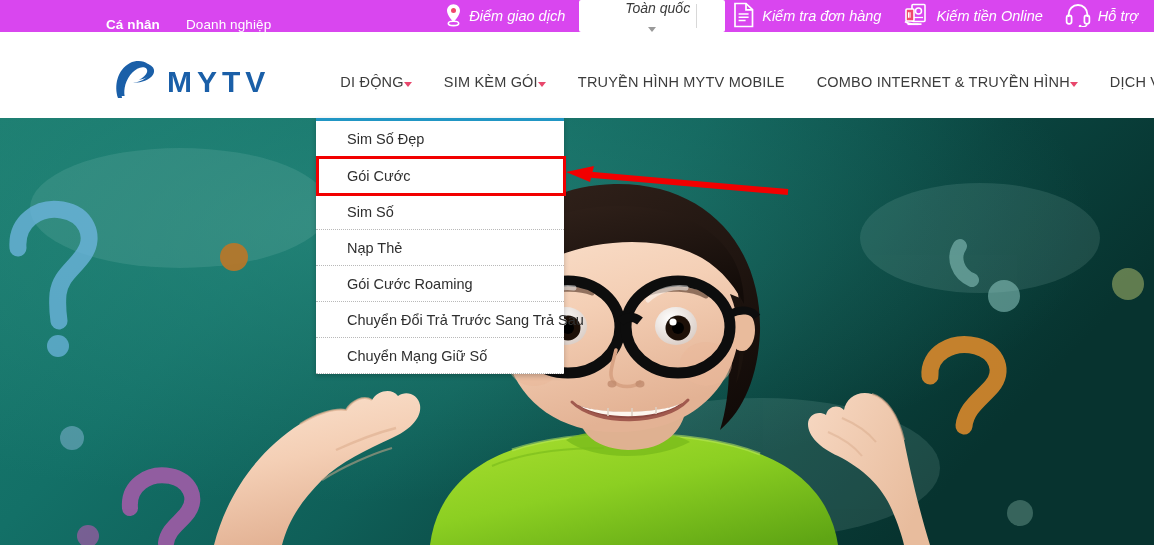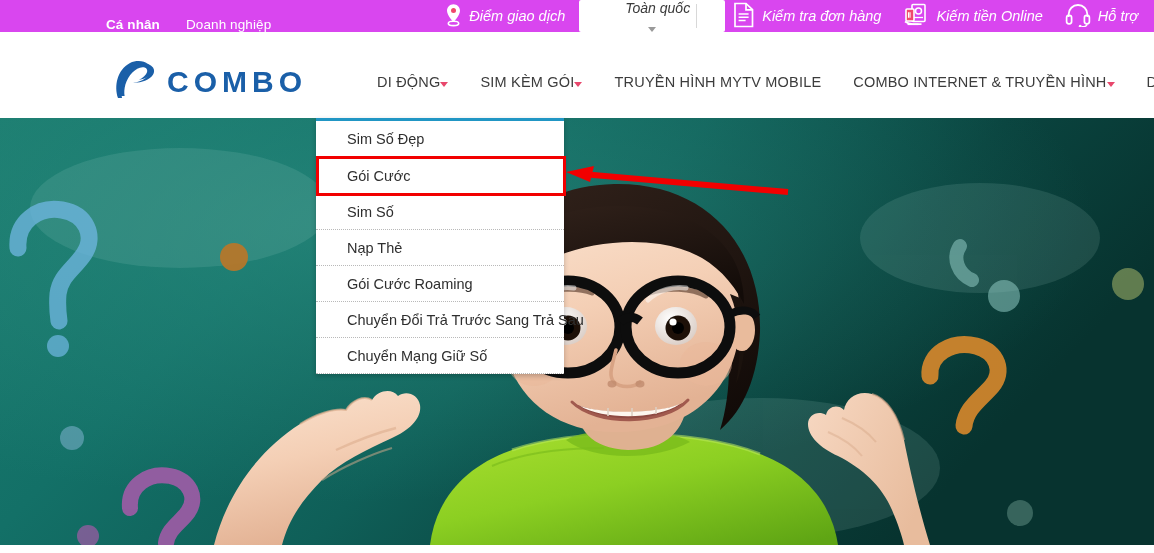--- a/index.html
+++ b/index.html
@@ -201,21 +201,21 @@
       <span>
         <svg width="48" height="44" viewBox="0 0 48 44">
           <path d="M10 40 C6 28 9 12 22 5 C28 2 36 2.5 40 6 C34 4.5 27 7 22 13 C15 21 12 30 14 40 Z" fill="#1a5fa8"></path>
           <path d="M13 38 C9 26 13 13 24 7 C31 3.3 39 4 42.5 8.4 C44.6 11 44 14.6 41 17.6
                    C38.5 20 34.6 21.6 31 21.7 C35 19.8 38.2 17 39 14.2 C39.9 11.2 38 9 34.5 9.2
                    C27.6 9.6 20.2 17 17.4 26.6 C16.2 30.8 16 35 16.6 38 Z" fill="#1a5fa8"></path>
           <path d="M26 6.6 C34 3.5 42 5 45 9.6 C48 14.2 44.6 19.8 37 22.8 C33 24.4 28.6 25 25 24.7
                    C29.6 24.2 34.2 22.6 37.3 20.2 C41.7 16.8 42.6 12.2 39 9.4 C36 7 30.8 6.2 26 6.6 Z" fill="#1a5fa8"></path>
         </svg>
       </span>
-      <span class="logo-text">COMBO</span>
+      <span class="logo-text">MYTV</span>
     </div>
 
     <div class="nav-items">
 
       <div class="nav-item">
         <span>DI ĐỘNG</span>
         <span class="nav-caret"></span>
       </div>
 
       <div class="nav-item">

